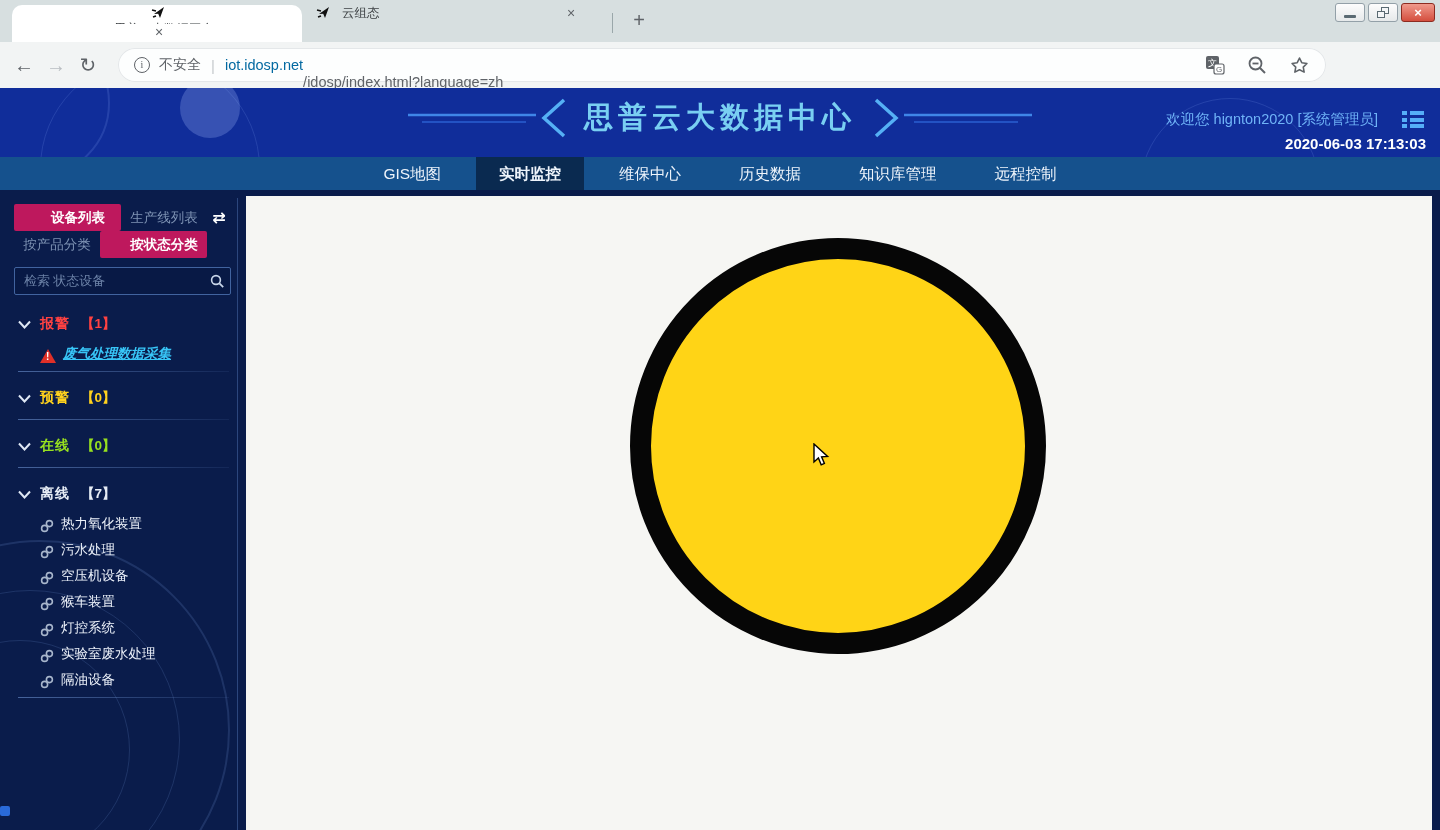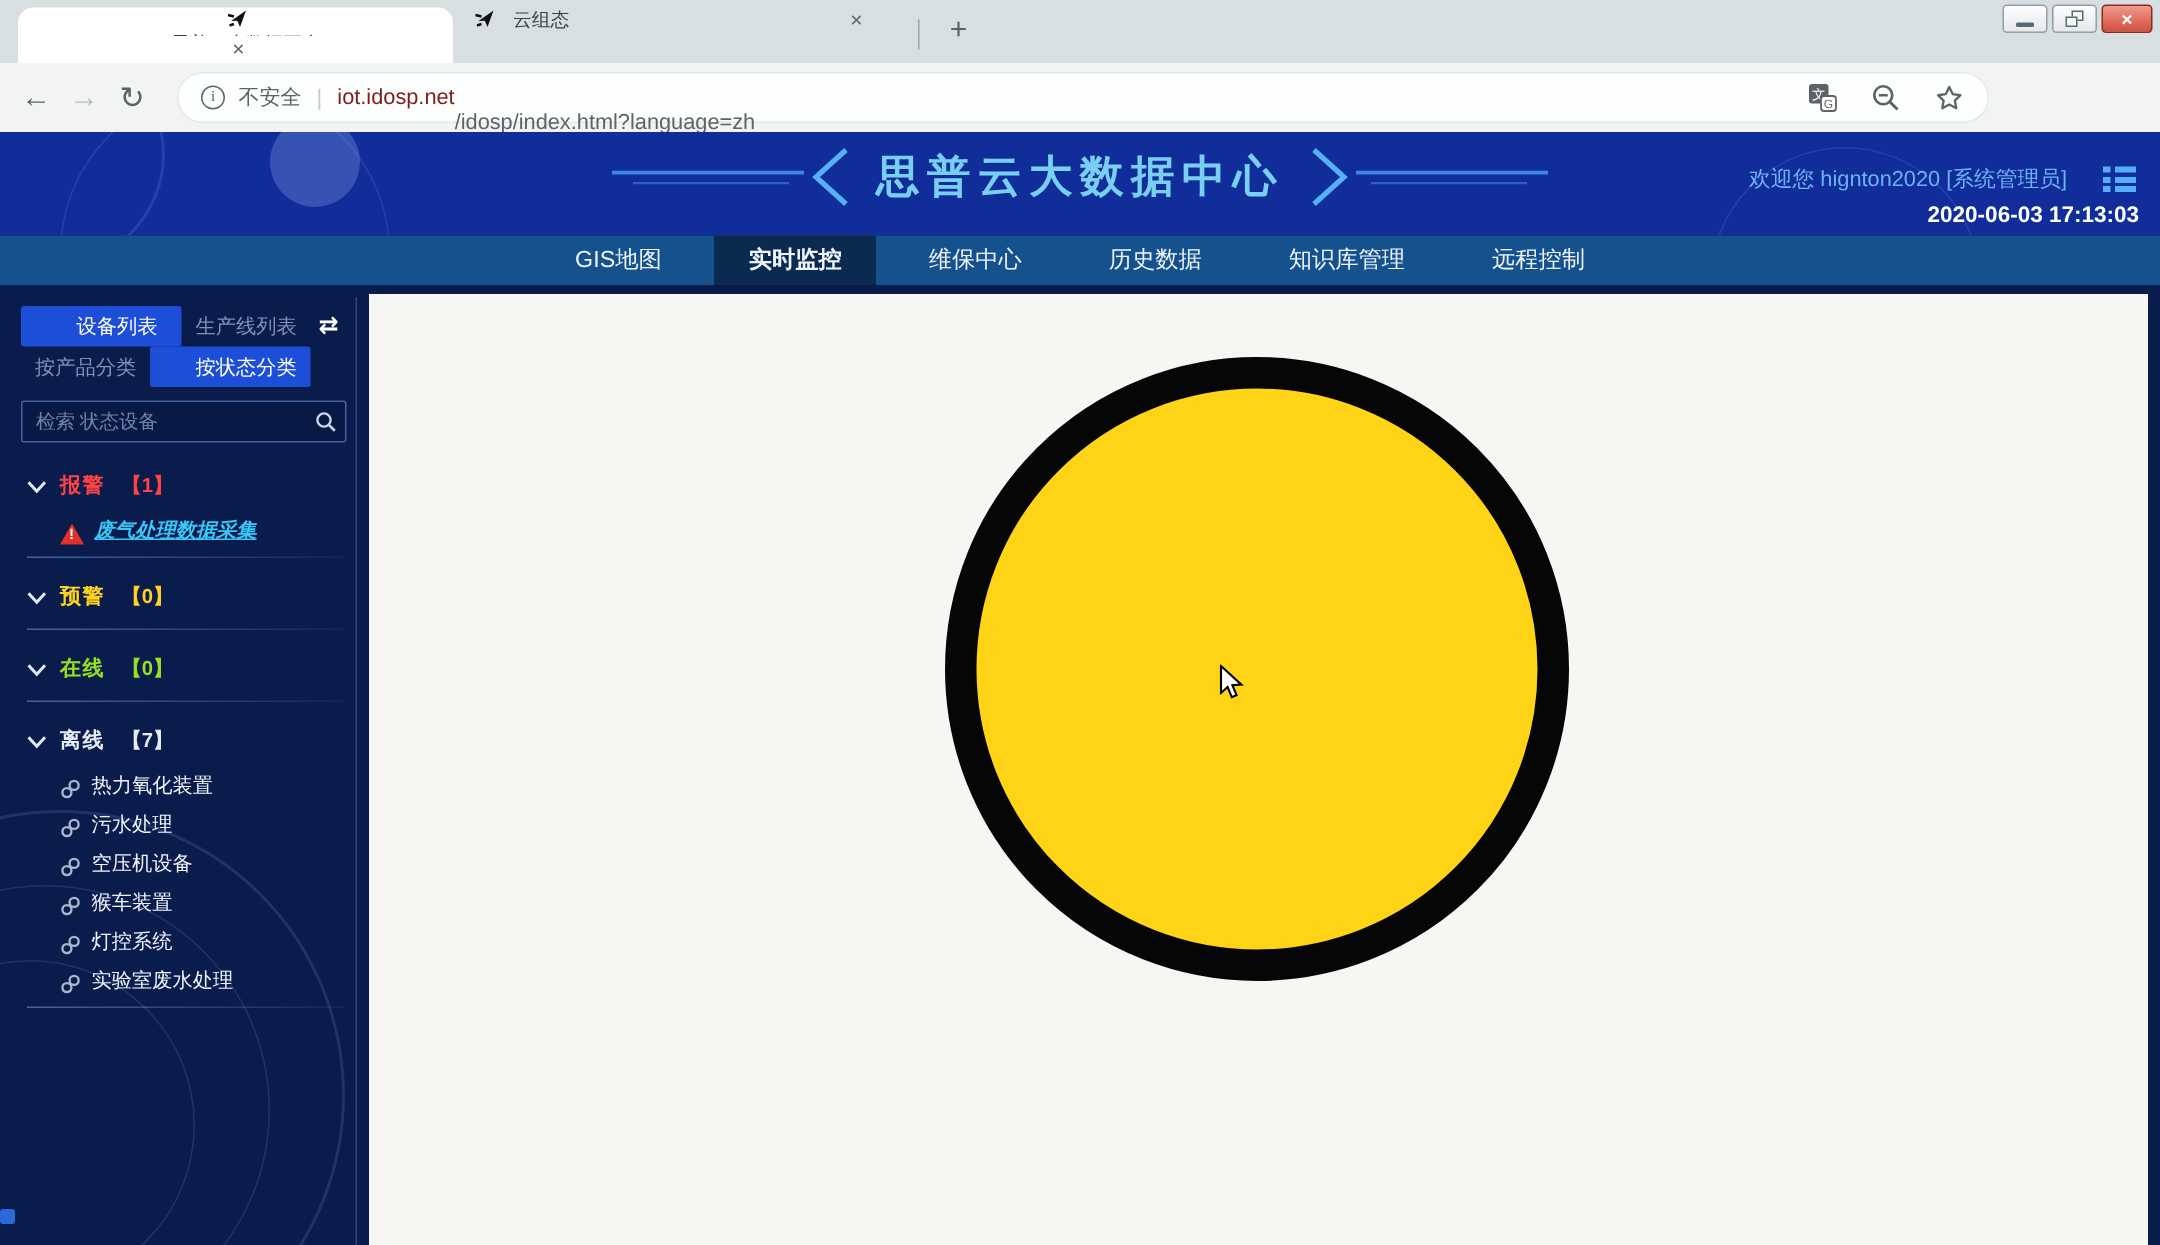--- a/index.html
+++ b/index.html
@@ -34,21 +34,21 @@
   #toolbar { position:absolute; left:0; top:42px; width:1440px; height:46px; background:#f2f4f4;
     display:flex; align-items:center; }
   .navbtn { font-size:20px; color:#5f6368; width:32px; text-align:center; }
   .navbtn.fwd { color:#b9bdc1; }
   #omnibox { position:relative; margin-left:14px; width:1208px; height:34px; background:#fdfefe;
     border-radius:17px; display:flex; align-items:center; padding:0 16px; box-shadow:0 0 0 1px #e4e7e9 inset; }
   .info-ic { width:16px; height:16px; border:1.5px solid #5f6368; border-radius:50%; color:#5f6368;
     font-size:10px; line-height:13px; text-align:center; font-family:"Liberation Serif",serif; flex:none; }
   .sec-label { color:#5f6368; font-size:14px; margin-left:9px; }
   .url-sep { color:#c6cacd; margin:0 10px; font-size:15px; }
-  .url-host { color:#7f1d1d; font-size:14.5px; }
+  .url-host { color:#0369a1; font-size:14.5px; }
   .url-path { color:#5f6368; font-size:14.5px;margin-top:33px; }
   .omni-spacer { flex:1; }
   .omni-ic { margin-left:22px; flex:none; }
   #avatar { position:absolute; right:52px; top:50px; width:30px; height:30px; border-radius:50%;
     background:#5b6770; overflow:hidden; }
   #avatar .head { position:absolute; left:9.5px; top:6px; width:11px; height:11px; border-radius:50%; background:#fff; }
   #avatar .bodyp { position:absolute; left:4px; top:19px; width:22px; height:14px; border-radius:50%; background:#fff; }
   #ext-btn { position:absolute; right:12px; top:51px; width:28px; height:28px; border-radius:50%;
     background:radial-gradient(circle at 35% 30%,#f4612e,#dd3d10); color:#fff; font-size:15px; font-weight:bold;
     text-align:center; line-height:27px; }
@@ -86,21 +86,21 @@
   .bd1 { left:-120px; bottom:-60px; width:300px; height:300px; }
   .bd2 { left:-90px; bottom:-30px; width:220px; height:220px; }
   .bd3 { left:-150px; bottom:-90px; width:380px; height:380px; border-width:2px; }
   .bd4 { left:0; bottom:14px; width:10px; height:10px; background:#2a6ad8; border:none; border-radius:2px; }
 
   
   #side-panel { position:absolute; left:8px; top:8px; width:230px; height:632px;
     border-right:1px solid rgba(110,150,220,.35); padding:6px 6px 0 6px; }
   .side-tabs { display:flex; height:27px; }
   .stab { flex:1; text-align:center; line-height:27px; font-size:13.5px; color:#7e93b4; white-space:nowrap; }
-  .stab.active { background:#1d4ed8; color:#fff; font-weight:normal; border-radius:2px;padding-left:21px; }
+  .stab.active { background:#be185d; color:#fff; font-weight:bold; border-radius:2px;padding-left:21px; }
   .swap-ic { width:24px; text-align:center; line-height:27px; color:#fff; font-size:16px; font-weight:bold; }
   #side-search { position:relative; margin-top:9px; }
   #side-search input { width:100%; height:28px; background:rgba(8,24,66,.55); border:1px solid #41639f;
     border-radius:2px; color:#cfe0f5; font-size:13px; padding:0 28px 0 9px; outline:none;
     font-family:Liberation Serif, serif; }
   #side-search input::placeholder { color:#6d83a8; }
   .search-ic { position:absolute; right:7px; top:7px; }
 
   .tree { padding:16px 2px 0 4px; }
   .grp { display:flex; align-items:center; height:26px; gap:9px; }
@@ -345,20 +345,27 @@
           </svg>
           <span class="dev-label">灯控系统</span>
         </div>
         <div class="child">
           <svg width="14" height="14" viewBox="0 0 14 14">
             <circle cx="4.6" cy="9.4" r="3" fill="none" stroke="#a8b6cc" stroke-width="1.6"></circle>
             <circle cx="9.4" cy="4.6" r="3" fill="none" stroke="#a8b6cc" stroke-width="1.6"></circle>
           </svg>
           <span class="dev-label">实验室废水处理</span>
         </div>
+        <div class="child">
+          <svg width="14" height="14" viewBox="0 0 14 14">
+            <circle cx="4.6" cy="9.4" r="3" fill="none" stroke="#a8b6cc" stroke-width="1.6"></circle>
+            <circle cx="9.4" cy="4.6" r="3" fill="none" stroke="#a8b6cc" stroke-width="1.6"></circle>
+          </svg>
+          <span class="dev-label">隔油设备</span>
+        </div>
         <div class="tree-divider"></div>
       </div>
     </div>
 
     <div id="main">
       <div id="big-circle"></div>
       <svg id="cursor" width="20" height="24" viewBox="0 0 20 24">
         <path d="M2 1 L2 19 L6.4 15 L9.2 21.8 L12.4 20.4 L9.6 13.8 L15.6 13.4 Z" fill="#fff" stroke="#000" stroke-width="1.4"></path>
       </svg>
     </div>

